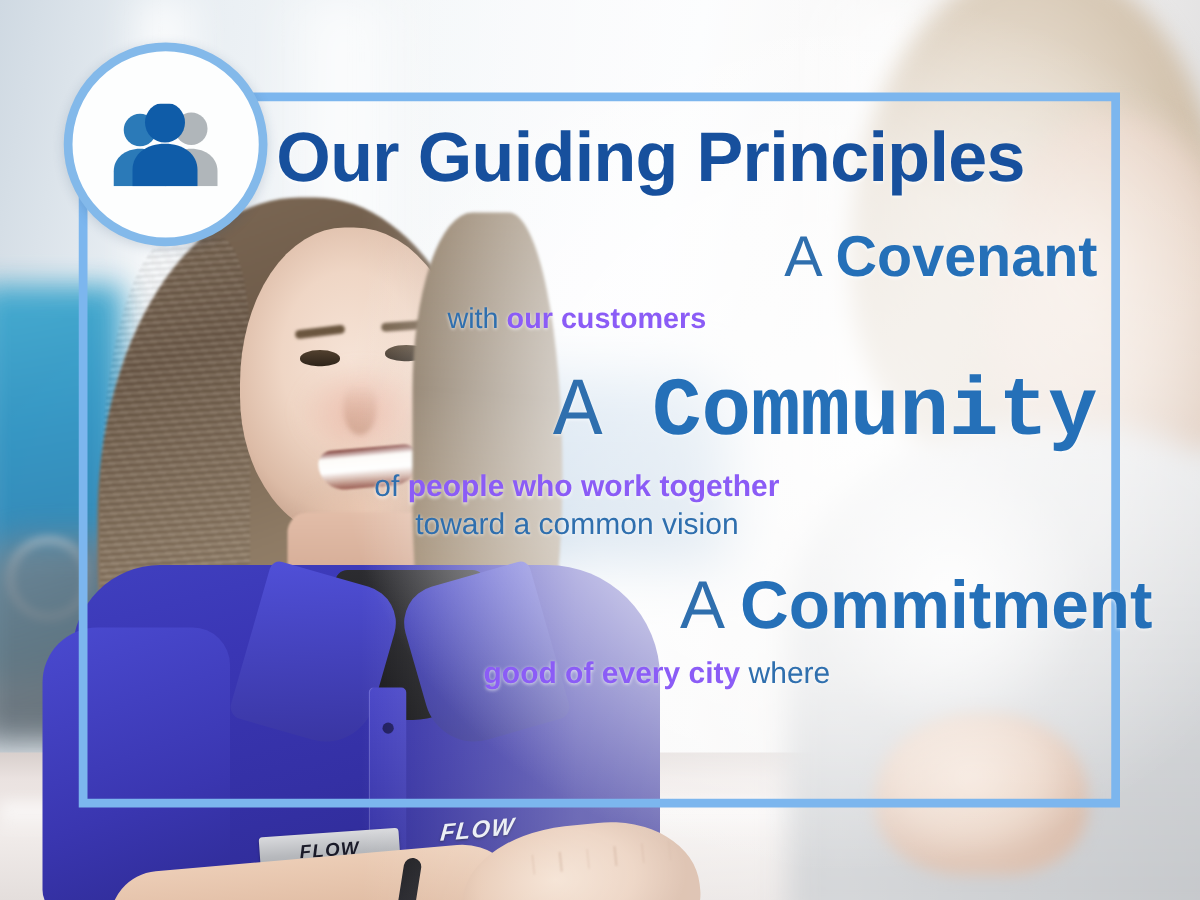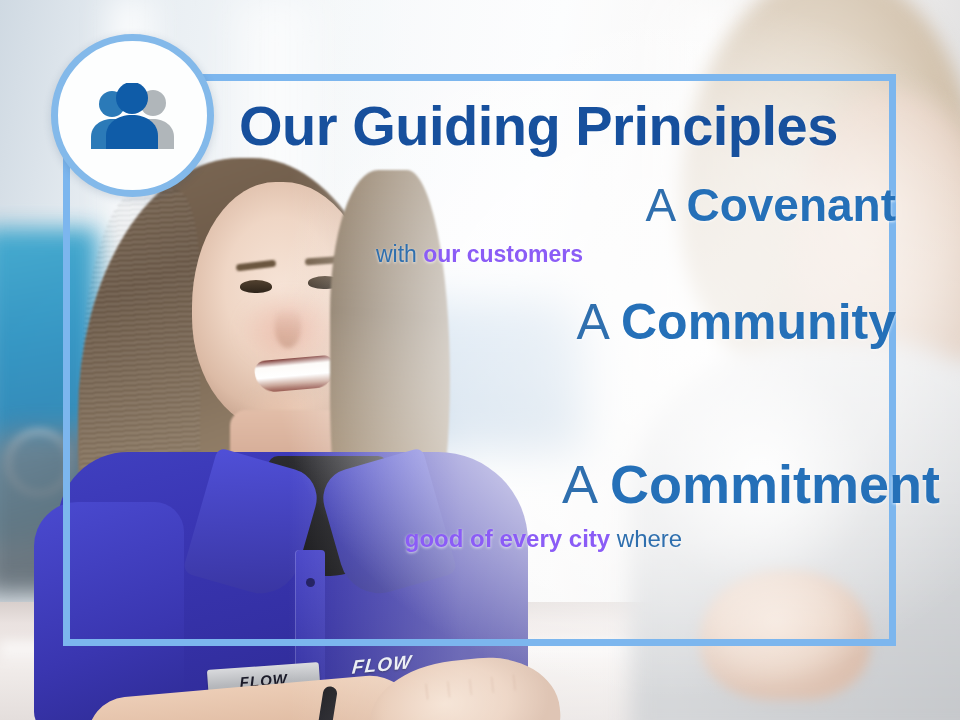--- a/index.html
+++ b/index.html
@@ -239,21 +239,21 @@
   
   .badge-circle{
     position:absolute;left:51px;top:34px;width:149px;height:149px;border-radius:50%;
     background:#fdfefe;border:7px solid #83b9ea;
     box-shadow:0 2px 9px rgba(40,70,110,.18);
     display:flex;align-items:center;justify-content:center;
   }
   .badge-circle svg{display:block;}
 
   
-  .content{position:absolute;left:63px;top:74px;width:833px;height:484px;}
+  .content{position:absolute;left:45px;top:74px;width:833px;height:484px;}
 
   .title{
     position:absolute;left:0;top:24px;width:100%;
     text-align:center;
     font-size:56px;font-weight:bold;
     letter-spacing:-.5px;
     color:#17509d;
     line-height:1;
     padding-left:118px;box-sizing:border-box;
     text-shadow:0 1px 3px rgba(255,255,255,.7);
@@ -277,21 +277,21 @@
     text-shadow:0 1px 3px rgba(255,255,255,.75);
   }
   .p-sub b{font-weight:bold;color:#8b5cf6;}
 
   
   #p1{top:108px;padding-right:80px;}
   #p1 .p-head{font-size:46px;}
   #p1 .p-sub{font-size:23px;margin-top:10px;}
 
   #p2{top:222px;padding-right:4px;}
-  #p2 .p-head{font-size:50px;}
+  #p2 .p-head{font-size:66px;font-family:Liberation Mono, monospace;}
   #p2 .p-sub{font-size:24px;margin-top:10px;}
 
   #p3{top:382px;padding-left:44px;}
   #p3 .p-head{font-size:54px;}
   #p3 .p-sub{font-size:24px;margin-top:12px;padding-left:40px;}
 </style>
 </head>
 <body>
 
 <div id="poster">
@@ -383,20 +383,22 @@
           <div><span>with </span><b>our customers</b></div>
         </div>
     </div>
 
     <div class="principle" id="p2">
       <div class="p-head">
         <span class="art">A</span>
         <span class="word">Community</span>
       </div>
       <div class="p-sub">
+          <div><span>of </span><b>people who work together</b></div>
+          <div><span>toward a common vision</span></div>
         </div>
     </div>
 
     <div class="principle" id="p3">
       <div class="p-head">
         <span class="art">A</span>
         <span class="word">Commitment</span>
       </div>
       <div class="p-sub">
           <div><b>good of every city</b><span> where</span></div>

